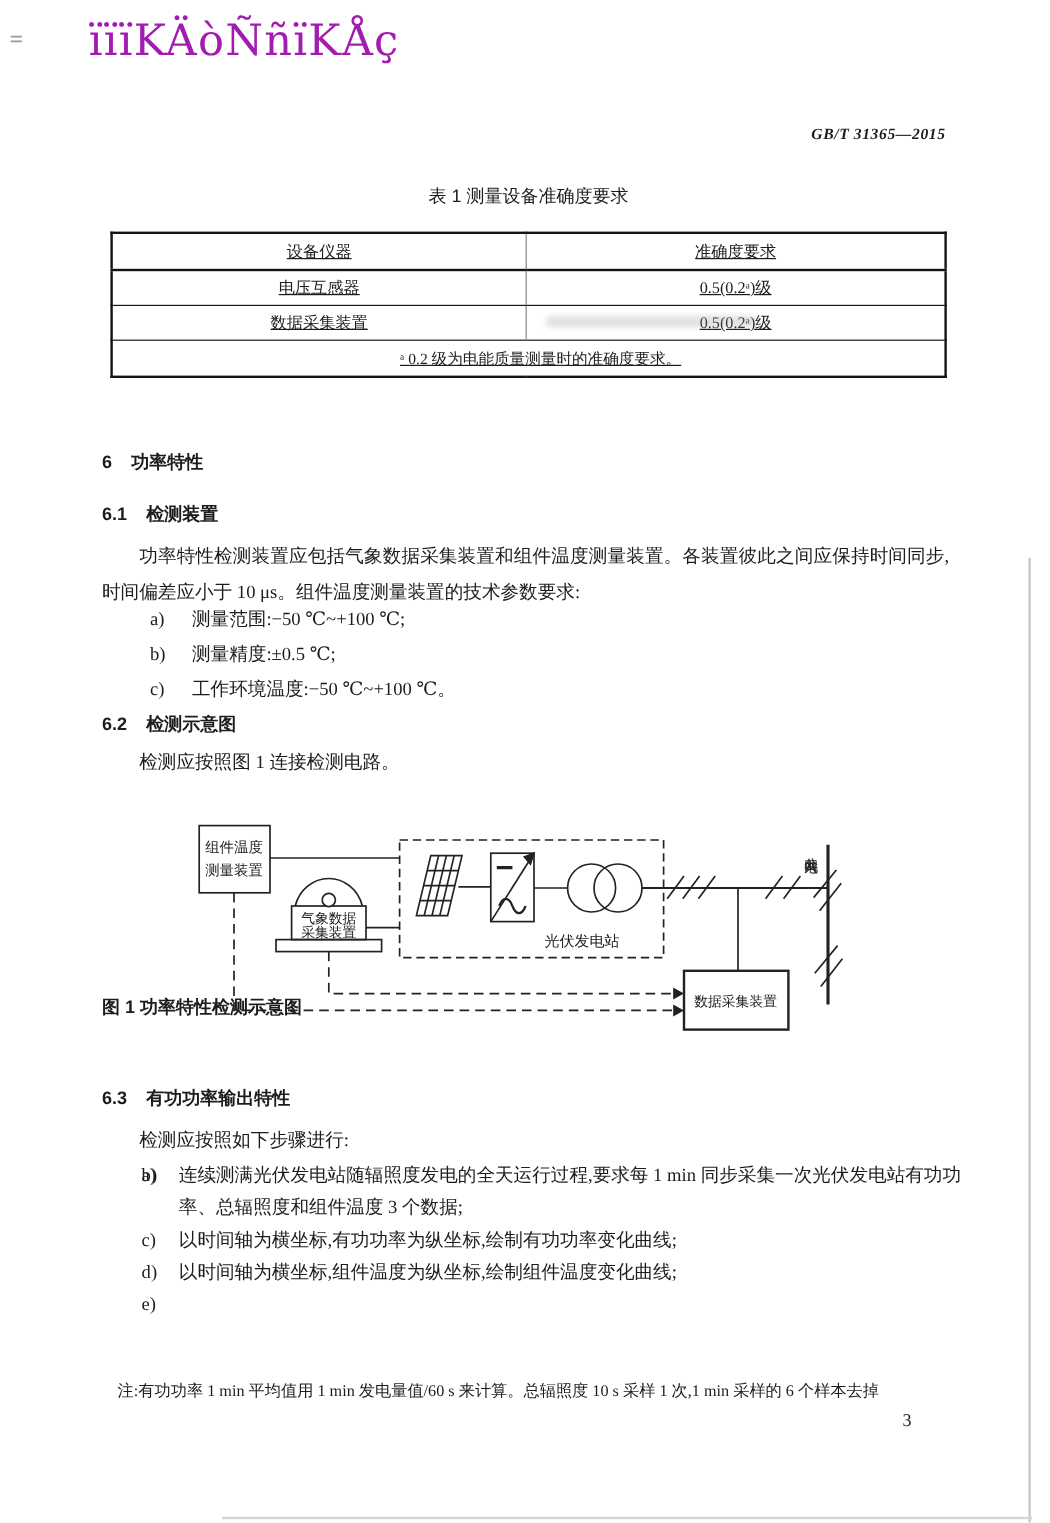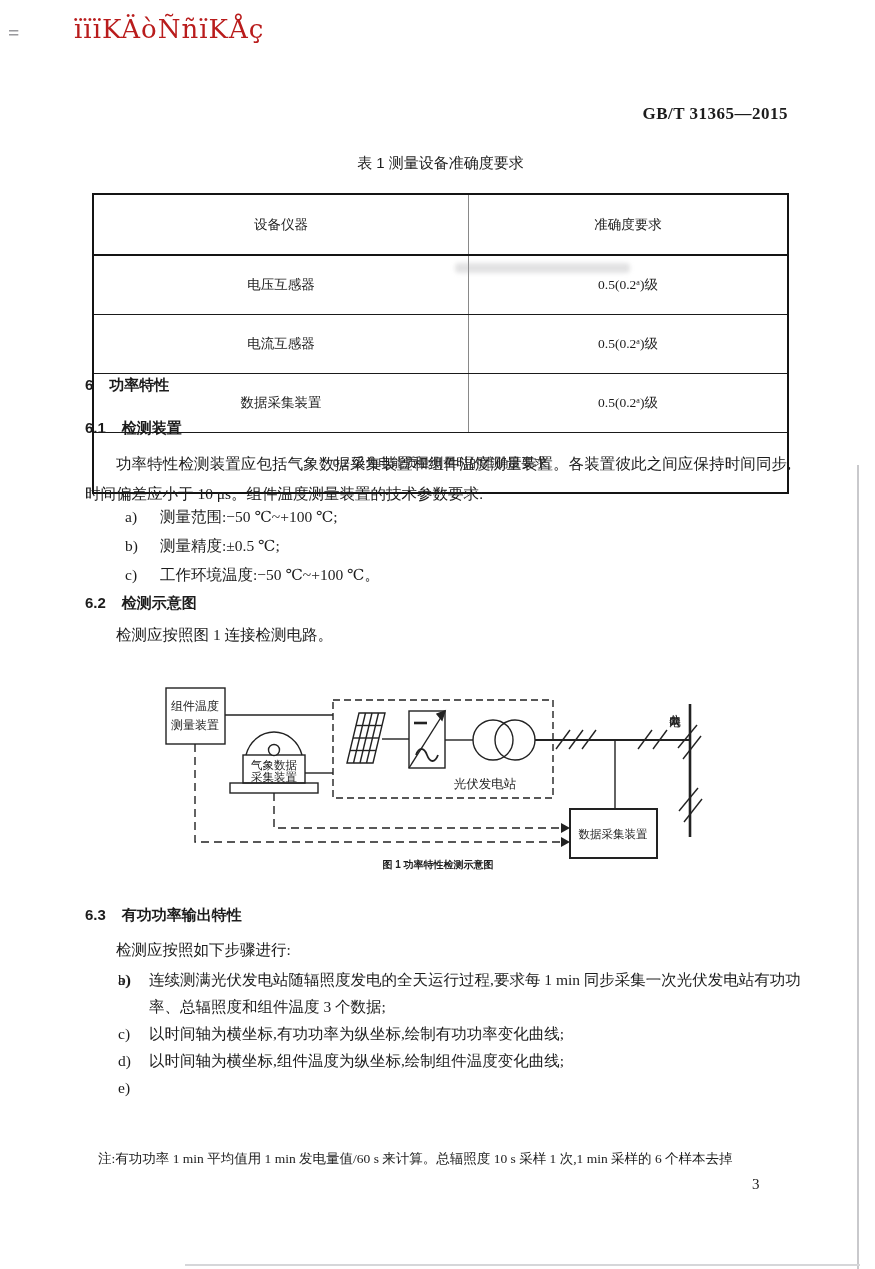--- a/index.html
+++ b/index.html
@@ -4,31 +4,31 @@
 <style>
   html,body{margin:0;padding:0;}
   body{
     width:875px;height:1269px;position:relative;
     background:#ffffff;color:#1c1c1c;
     font-family:"Liberation Serif","DejaVu Serif",serif;
     overflow:hidden;
   }
   .abs{position:absolute;}
   
-  .watermark{left:74px;top:14px;font-size:26px;color:#b91c1c;letter-spacing:1px;
+  .watermark{left:74px;top:14px;font-size:36px;color:#a21caf;letter-spacing:1px;
     font-family:"DejaVu Serif",serif;}
   .menu-glyph{left:8px;top:22px;font-size:20px;color:#9a9a9e;font-weight:bold;}
   
-  .doc-number{top:104px;right:87px;font-size:17px;font-weight:bold;letter-spacing:.5px;}
+  .doc-number{top:104px;right:87px;font-size:13px;font-weight:bold;letter-spacing:.5px;font-style:italic;}
   
   .table-title{top:154px;left:92px;width:697px;text-align:center;font-weight:normal;
     font-size:15px;font-family:"Liberation Sans","DejaVu Sans",sans-serif;}
   .t1{top:193px;left:92px;width:697px;}
   table{border-collapse:collapse;width:697px;table-layout:fixed;}
-  td,th{font-size:13.5px;font-weight:normal;text-align:center;padding:15px;}
+  td,th{font-size:13.5px;font-weight:normal;text-align:center;padding:0;text-decoration:underline;}
   .t1 table{border:2.5px solid #141414;}
   .t1 .hrow th{height:29px;border-bottom:2.5px solid #141414;}
   .t1 .drow td{height:28px;border-bottom:1.8px solid #1a1a1a;}
   .t1 .col-div{border-left:1px solid rgba(40,40,40,.55);}
   .t1 .frow td{height:29px;text-align:center;padding-left:20px;font-size:13px;}
   .smudge{background:rgba(150,150,155,.28);filter:blur(2px);border-radius:4px;}
   
   .h{font-family:"Liberation Sans","DejaVu Sans",sans-serif;font-weight:bold;
     font-size:15px;left:85px;text-align:center;}
   .h .num{margin-right:16px;}
@@ -38,22 +38,22 @@
   .p63{top:940px;}
   .list{left:85px;width:716px;font-size:15.5px;}
   .li{position:relative;}
   .li .lbl{position:absolute;}
   .list61{top:502px;}
   .list61 .li{padding-left:75px;line-height:29px;}
   .list61 .li .lbl{left:40px;}
   .list63{top:966px;}
   .list63 .li{padding-left:64px;line-height:27px;}
   .list63 .li .lbl{left:33px;}
-  .fig-caption{top:858px;left:85px;width:706px;text-align:center;font-weight:bold;
-    font-size:10px;font-family:"Liberation Sans","DejaVu Sans",sans-serif;}
+  .fig-caption{top:830px;left:85px;width:706px;text-align:left;font-weight:bold;
+    font-size:15px;font-family:"Liberation Sans","DejaVu Sans",sans-serif;}
   .note{top:1150px;left:98px;width:762px;font-size:13.5px;white-space:nowrap;
     overflow:hidden;}
   .page-num{top:1176px;left:752px;font-size:15px;}
   
   .diagram{top:678px;left:85px;}
   .diagram svg text{font-family:"Liberation Serif","DejaVu Serif",serif;fill:#1c1c1c;}
   .grid-label{left:667px;top:705px;writing-mode:vertical-rl;text-orientation:upright;
     font-size:11.5px;letter-spacing:1px;}
   
   .edge-r{left:857px;top:465px;width:2px;height:804px;background:#c9c9cc;}
@@ -73,24 +73,20 @@
     <tbody>
         <tr class="hrow">
       <th style="width:49.5%">设备仪器</th>
       <th class="col-div">准确度要求</th>
     </tr>
     <tr class="drow">
       <td>电压互感器</td>
       <td class="col-div">0.5(0.2ᵃ)级</td>
     </tr>
     <tr class="drow">
-      <td>电流互感器</td>
-      <td class="col-div">0.5(0.2ᵃ)级</td>
-    </tr>
-    <tr class="drow">
       <td>数据采集装置</td>
       <td class="col-div">0.5(0.2ᵃ)级</td>
     </tr>
     <tr class="frow">
       <td colspan="2">ᵃ 0.2 级为电能质量测量时的准确度要求。</td>
     </tr>
   </tbody>
     </table>
 </div>
 <div class="abs smudge" style="left:455px;top:263px;width:175px;height:10px"></div>

